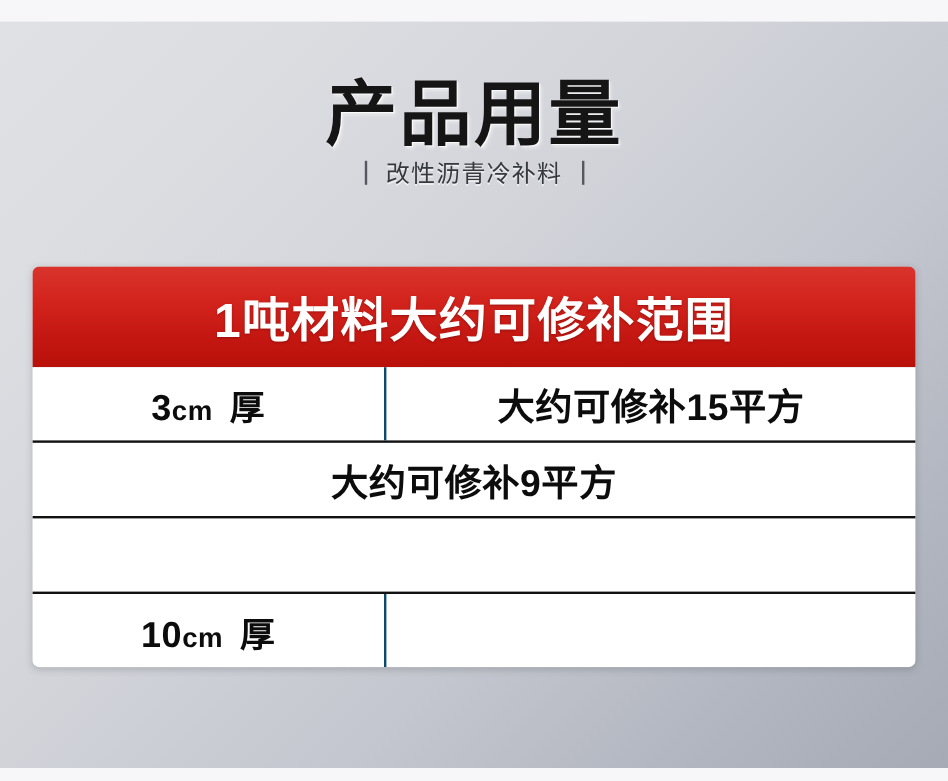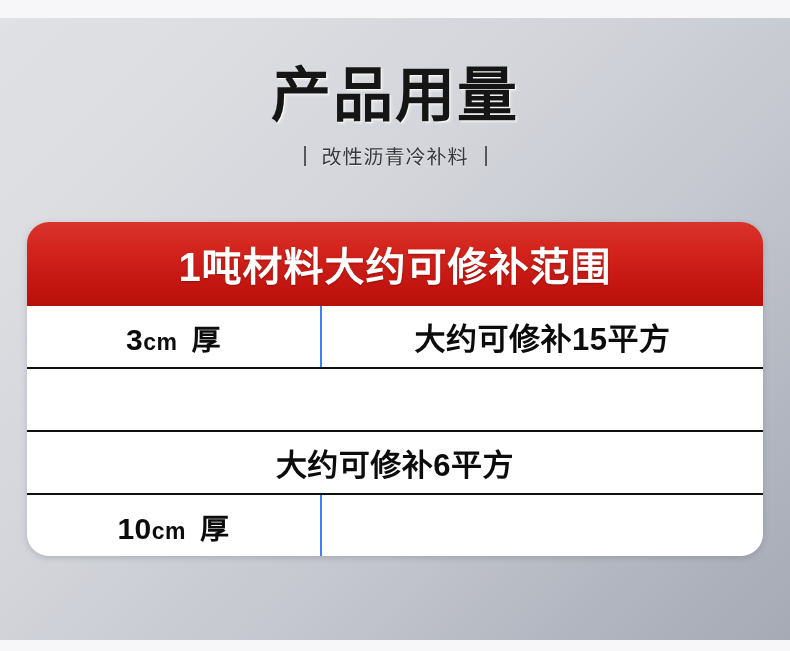--- a/index.html
+++ b/index.html
@@ -49,21 +49,20 @@
   .main-title {
     font-size: 60px;
     font-weight: 700;
     letter-spacing: 2px;
     color: #151515;
     line-height: 1.12;
     text-shadow: 1px 1px 0 rgba(255,255,255,0.75),
                  2px 2px 3px rgba(255,255,255,0.45);
   }
   .subtitle-row {
-    margin-top: 12px;
     display: flex;
     align-items: center;
     justify-content: center;
     gap: 16px;
   }
   .sub-bar {
     display: inline-block;
     width: 2px;
     height: 20px;
     background: #55585e;
@@ -75,21 +74,21 @@
     color: #36393d;
     text-shadow: 0 1px 0 rgba(255,255,255,0.6);
   }
 
   
   .table-card {
     position: absolute;
     left: 27px;
     top: 222px;
     width: 736px;
-    border-radius: 22px;
+    border-radius: 6px;
     overflow: hidden;
     box-shadow: 0 2px 6px rgba(60,62,70,0.22);
   }
 
   .table-header {
     height: 84px;
     display: flex;
     align-items: center;
     justify-content: center;
     background: linear-gradient(180deg,
@@ -121,21 +120,21 @@
   }
   .t-cell {
     display: flex;
     align-items: center;
     justify-content: center;
     height: 100%;
     box-sizing: border-box;
   }
   .t-cell-left {
     width: 295px;
-    border-right: 2px solid #3b82f6;
+    border-right: 2px solid #0c4a6e;
   }
   .t-cell-right {
     flex: 1 1 auto;
   }
 
   .thick-value {
     font-size: 30px;
     font-weight: 700;
     color: #0c0c0c;
     letter-spacing: 0.5px;
@@ -185,26 +184,26 @@
       <div class="t-row">
         <div class="t-cell t-cell-left">
           <span class="thick-value"><span>3</span><span class="unit">cm</span><span class="word">厚</span></span>
         </div>
         <div class="t-cell t-cell-right">
           <span class="area-value">大约可修补15平方</span>
         </div>
       </div>
 
       <div class="t-row">
-      </div>
-
-      <div class="t-row">
         <div class="t-cell t-cell-right">
-          <span class="area-value">大约可修补6平方</span>
-        </div>
+          <span class="area-value">大约可修补9平方</span>
+        </div>
+      </div>
+
+      <div class="t-row">
       </div>
 
       <div class="t-row">
         <div class="t-cell t-cell-left">
           <span class="thick-value"><span>10</span><span class="unit">cm</span><span class="word">厚</span></span>
         </div>
       </div>
 
     </div>
   </div>

